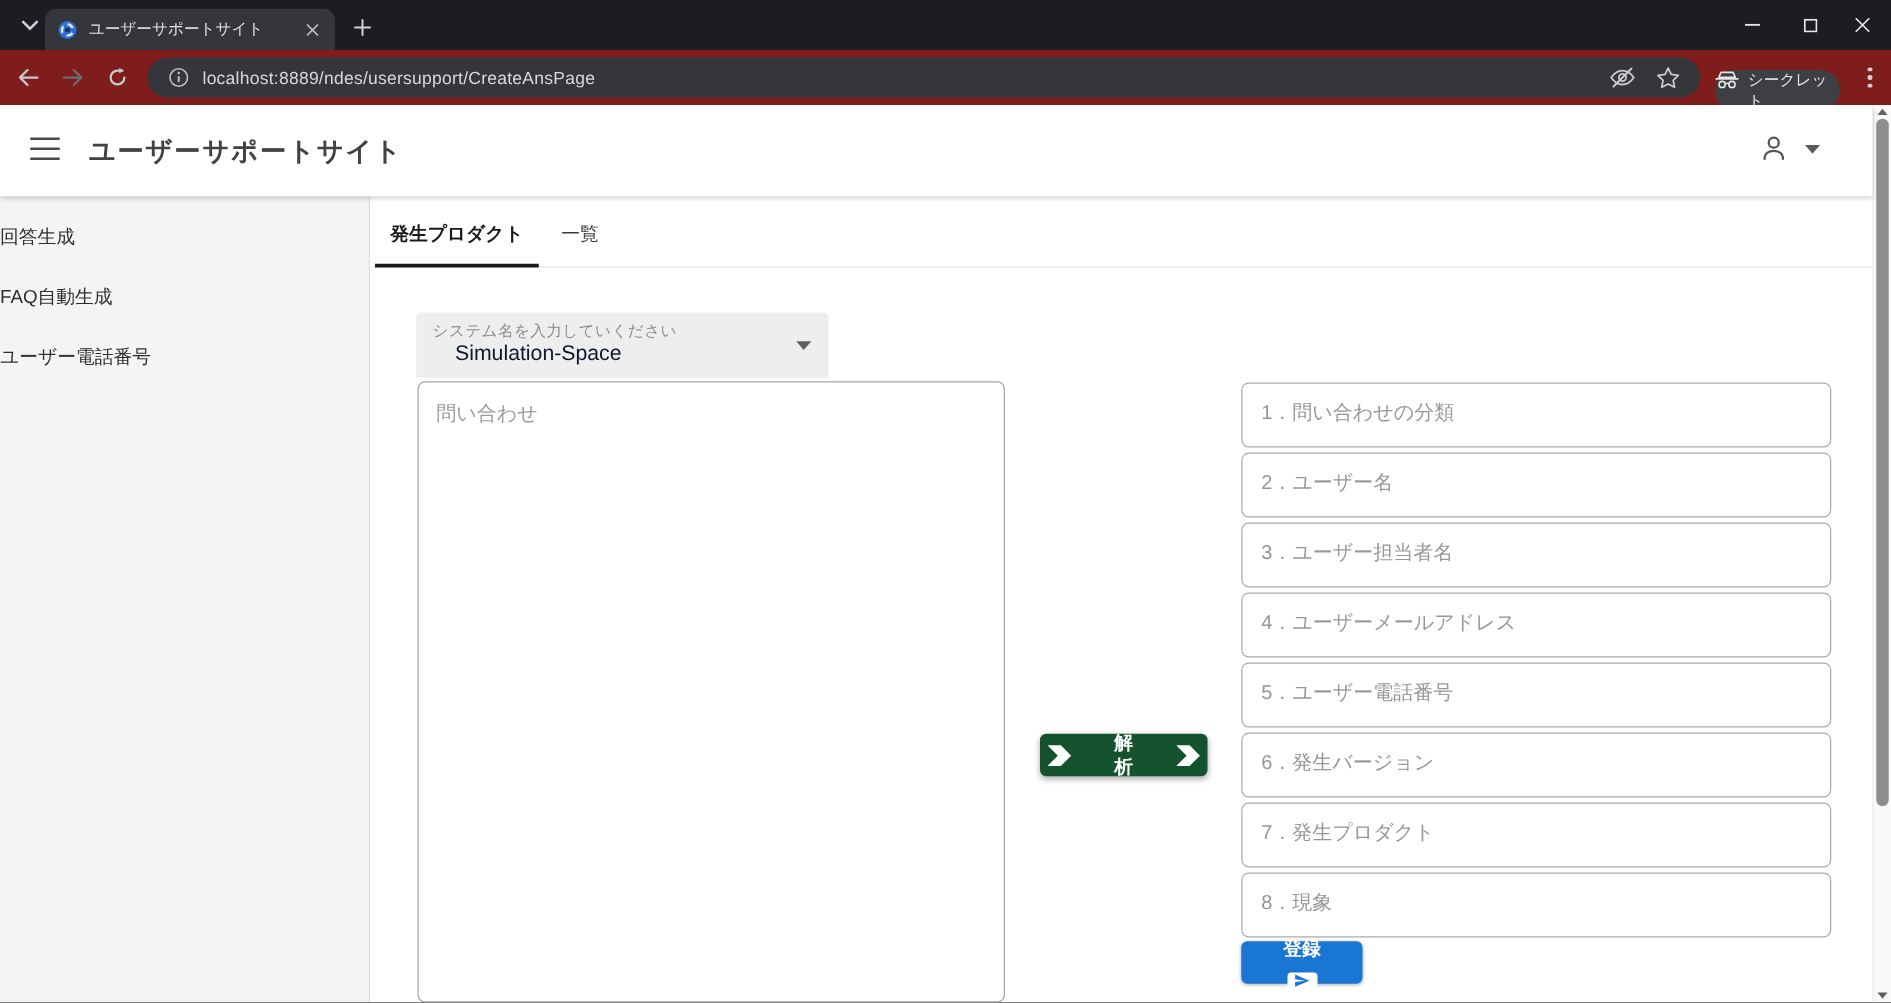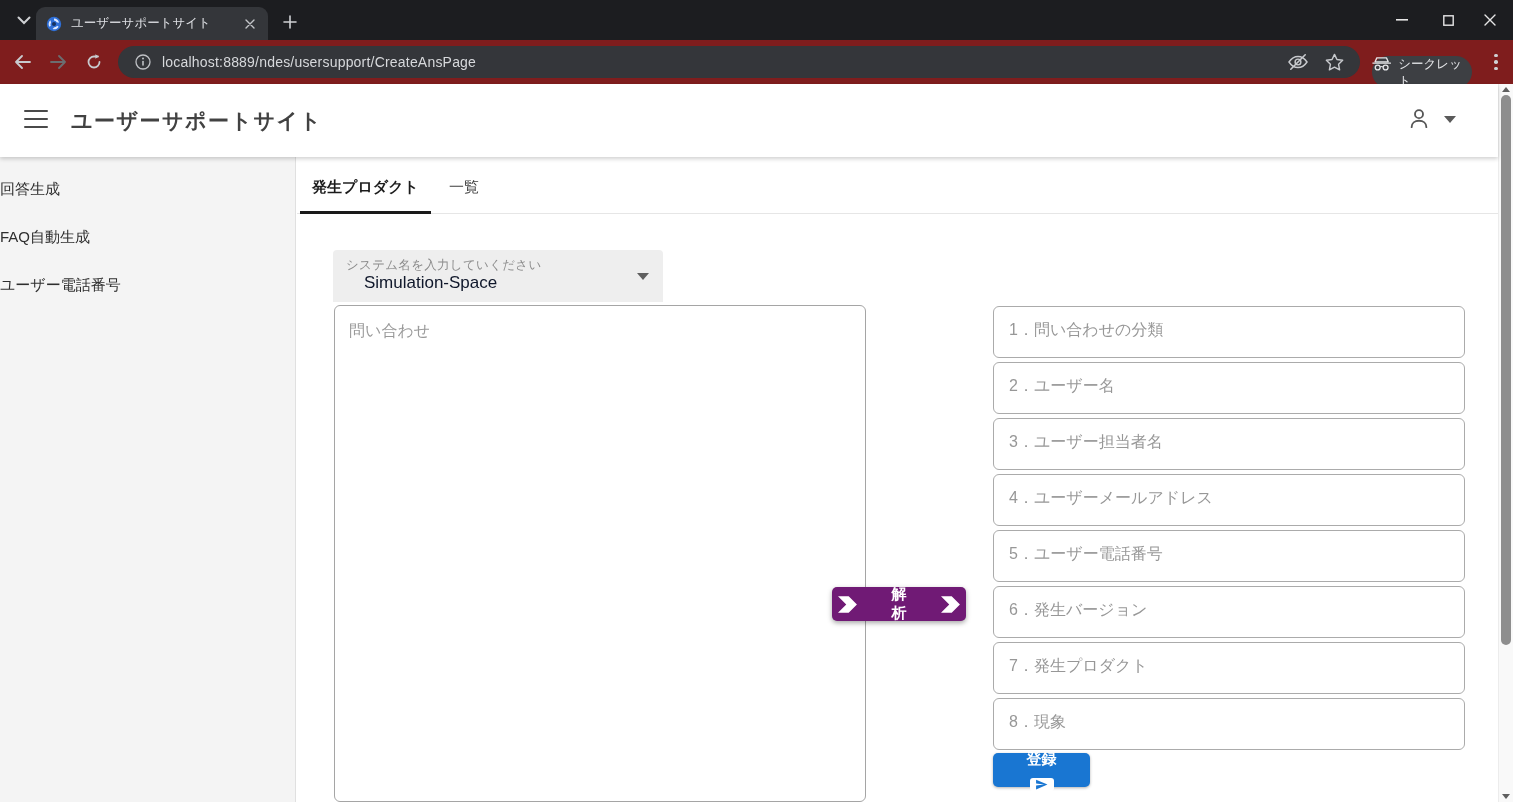--- a/index.html
+++ b/index.html
@@ -51,25 +51,25 @@
   .mtab{position:absolute;top:0;height:54px;display:flex;align-items:center;justify-content:center;font-size:15px;}
   .mtab1{left:3px;width:131px;color:#1b1b1b;font-weight:bold;}
   .mtab2{left:134px;width:66px;color:#3c3c3c;}
   .tab-indicator{position:absolute;left:3px;top:51px;width:131px;height:3px;background:#1a1a1a;}
 
   .selectfield{position:absolute;left:36px;top:93px;width:330px;height:52px;background:#eeeeee;border-radius:4px 4px 0 0;}
   .selectfield .lbl{position:absolute;left:13px;top:7px;font-size:12.5px;color:#8c8c8c;letter-spacing:.3px;}
   .selectfield .val{position:absolute;left:31px;top:23px;font-size:17px;color:#0f172a;}
   .select-arrow{position:absolute;right:14px;top:23px;width:0;height:0;border-left:6px solid transparent;border-right:6px solid transparent;border-top:7px solid #5f5f5f;}
 
-  .inquiry{position:absolute;left:37px;top:148px;width:532px;height:497px;box-sizing:border-box;
+  .inquiry{position:absolute;left:37px;top:148px;width:470px;height:497px;box-sizing:border-box;
     border:1px solid #a5a5a5;border-radius:6px;padding:15px 14px;font-family:inherit;font-size:16px;color:#222;resize:none;outline:none;background:#fff;}
   .inquiry::placeholder{color:#9a9a9a;opacity:1;}
 
-  .analyze{position:absolute;left:535px;top:430px;width:134px;height:34px;background:#701a75;border:none;border-radius:5px;
+  .analyze{position:absolute;left:535px;top:430px;width:134px;height:34px;background:#14532d;border:none;border-radius:5px;
     display:flex;align-items:center;justify-content:center;gap:27px;box-shadow:0 2px 5px rgba(0,0,0,.35);cursor:pointer;}
   .analyze .alabel{color:#fff;font-size:15px;font-weight:bold;font-family:inherit;}
 
   .results{position:absolute;left:696px;top:149px;width:472px;}
   .rfield{display:block;width:472px;height:52px;box-sizing:border-box;margin-bottom:4px;
     border:1px solid #ababab;border-radius:6px;padding:13px 15px;font-family:inherit;font-size:16px;color:#222;resize:none;outline:none;background:#fff;}
   .rfield::placeholder{color:#979797;opacity:1;}
 
   .register{position:absolute;left:696px;top:596px;width:97px;height:34px;background:#1976d2;border:none;border-radius:5px;
     display:flex;align-items:center;justify-content:center;gap:9px;box-shadow:0 1px 3px rgba(0,0,0,.3);cursor:pointer;flex-direction:column;}

